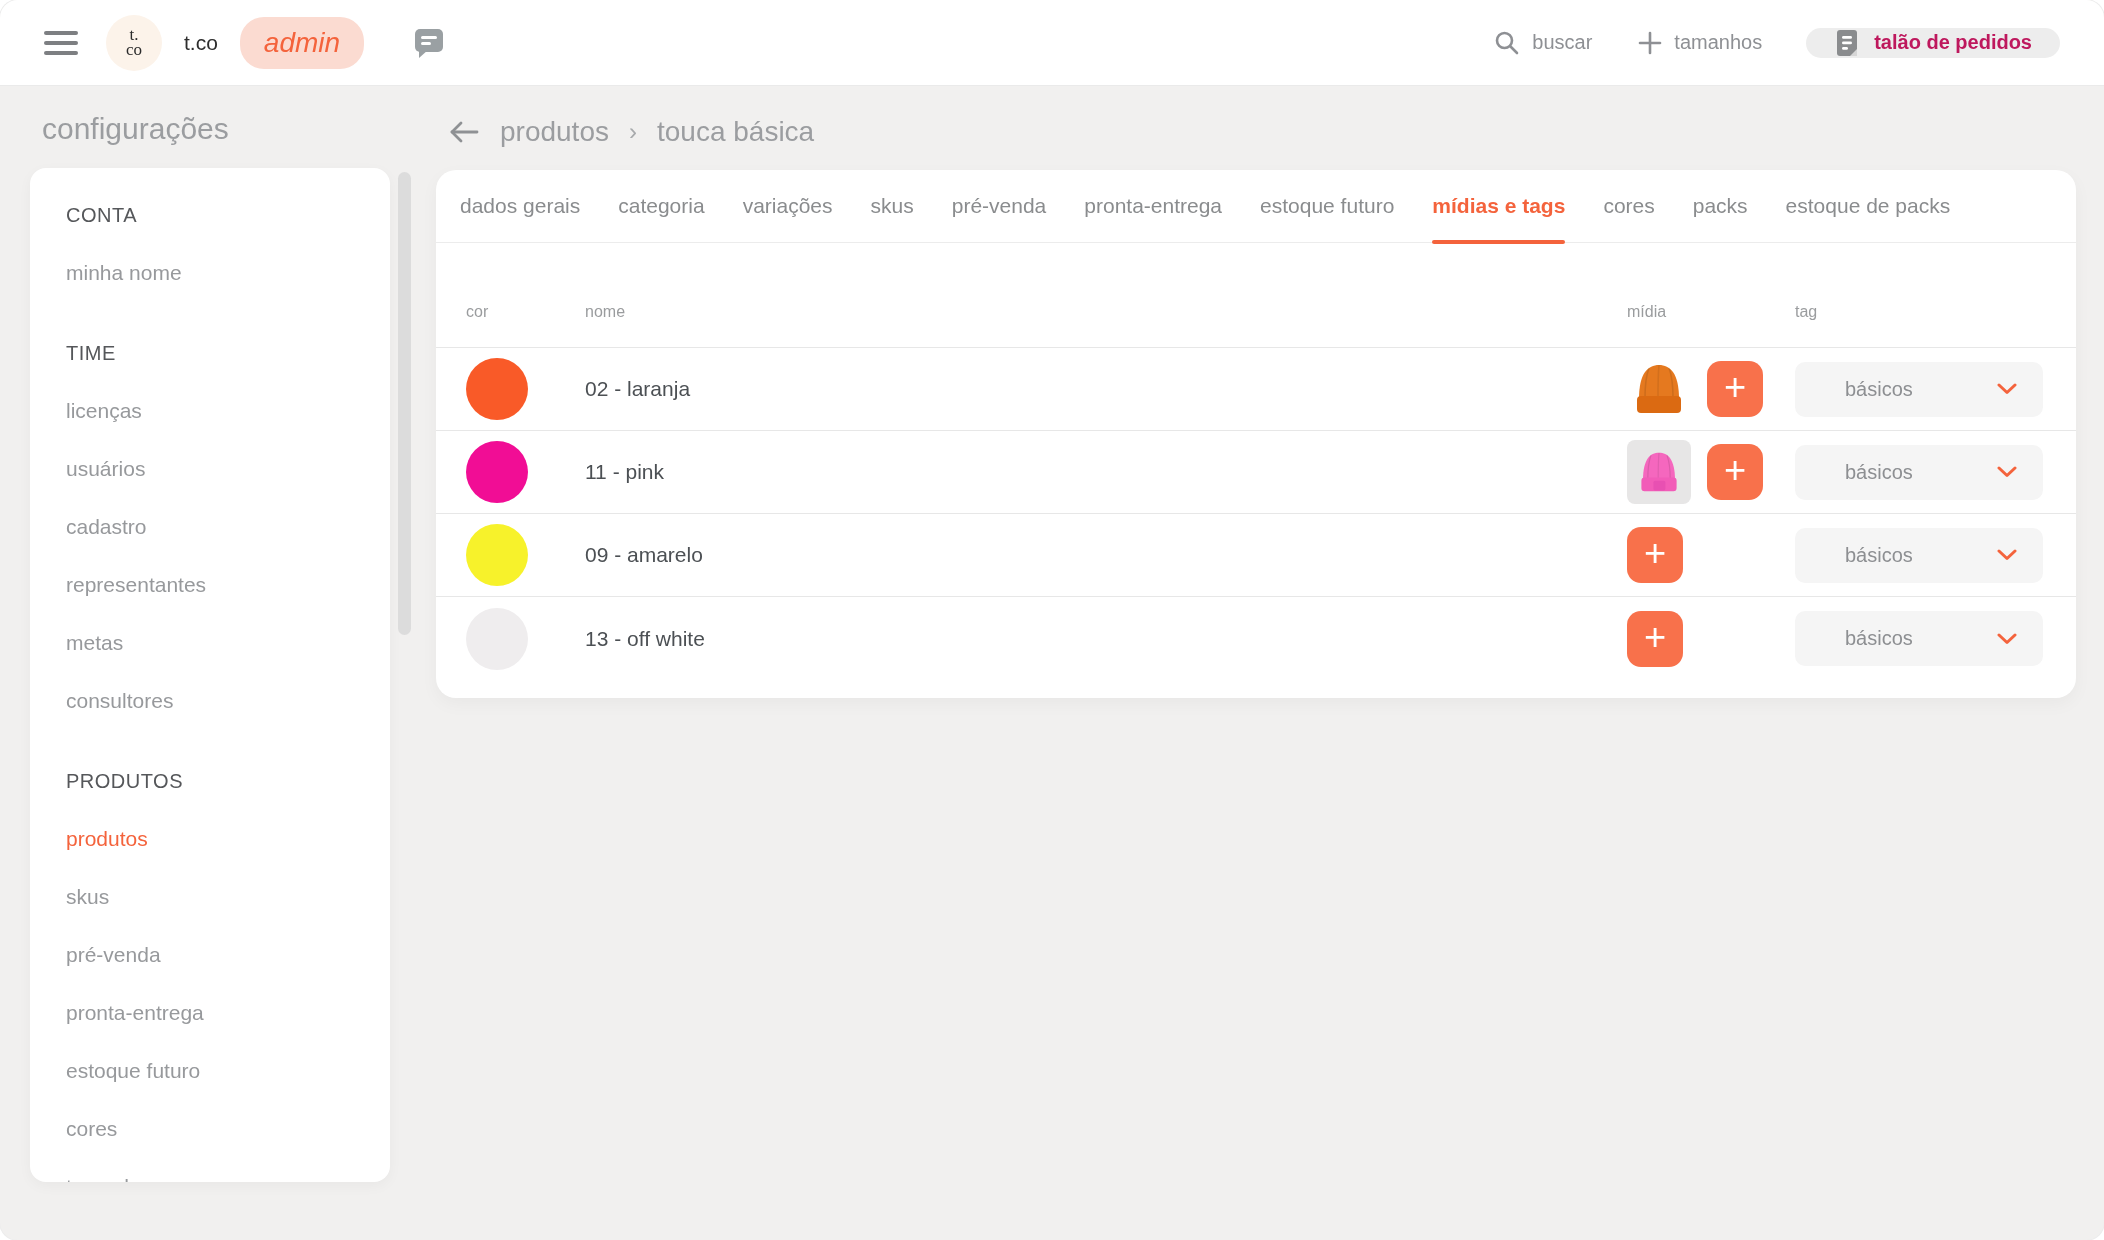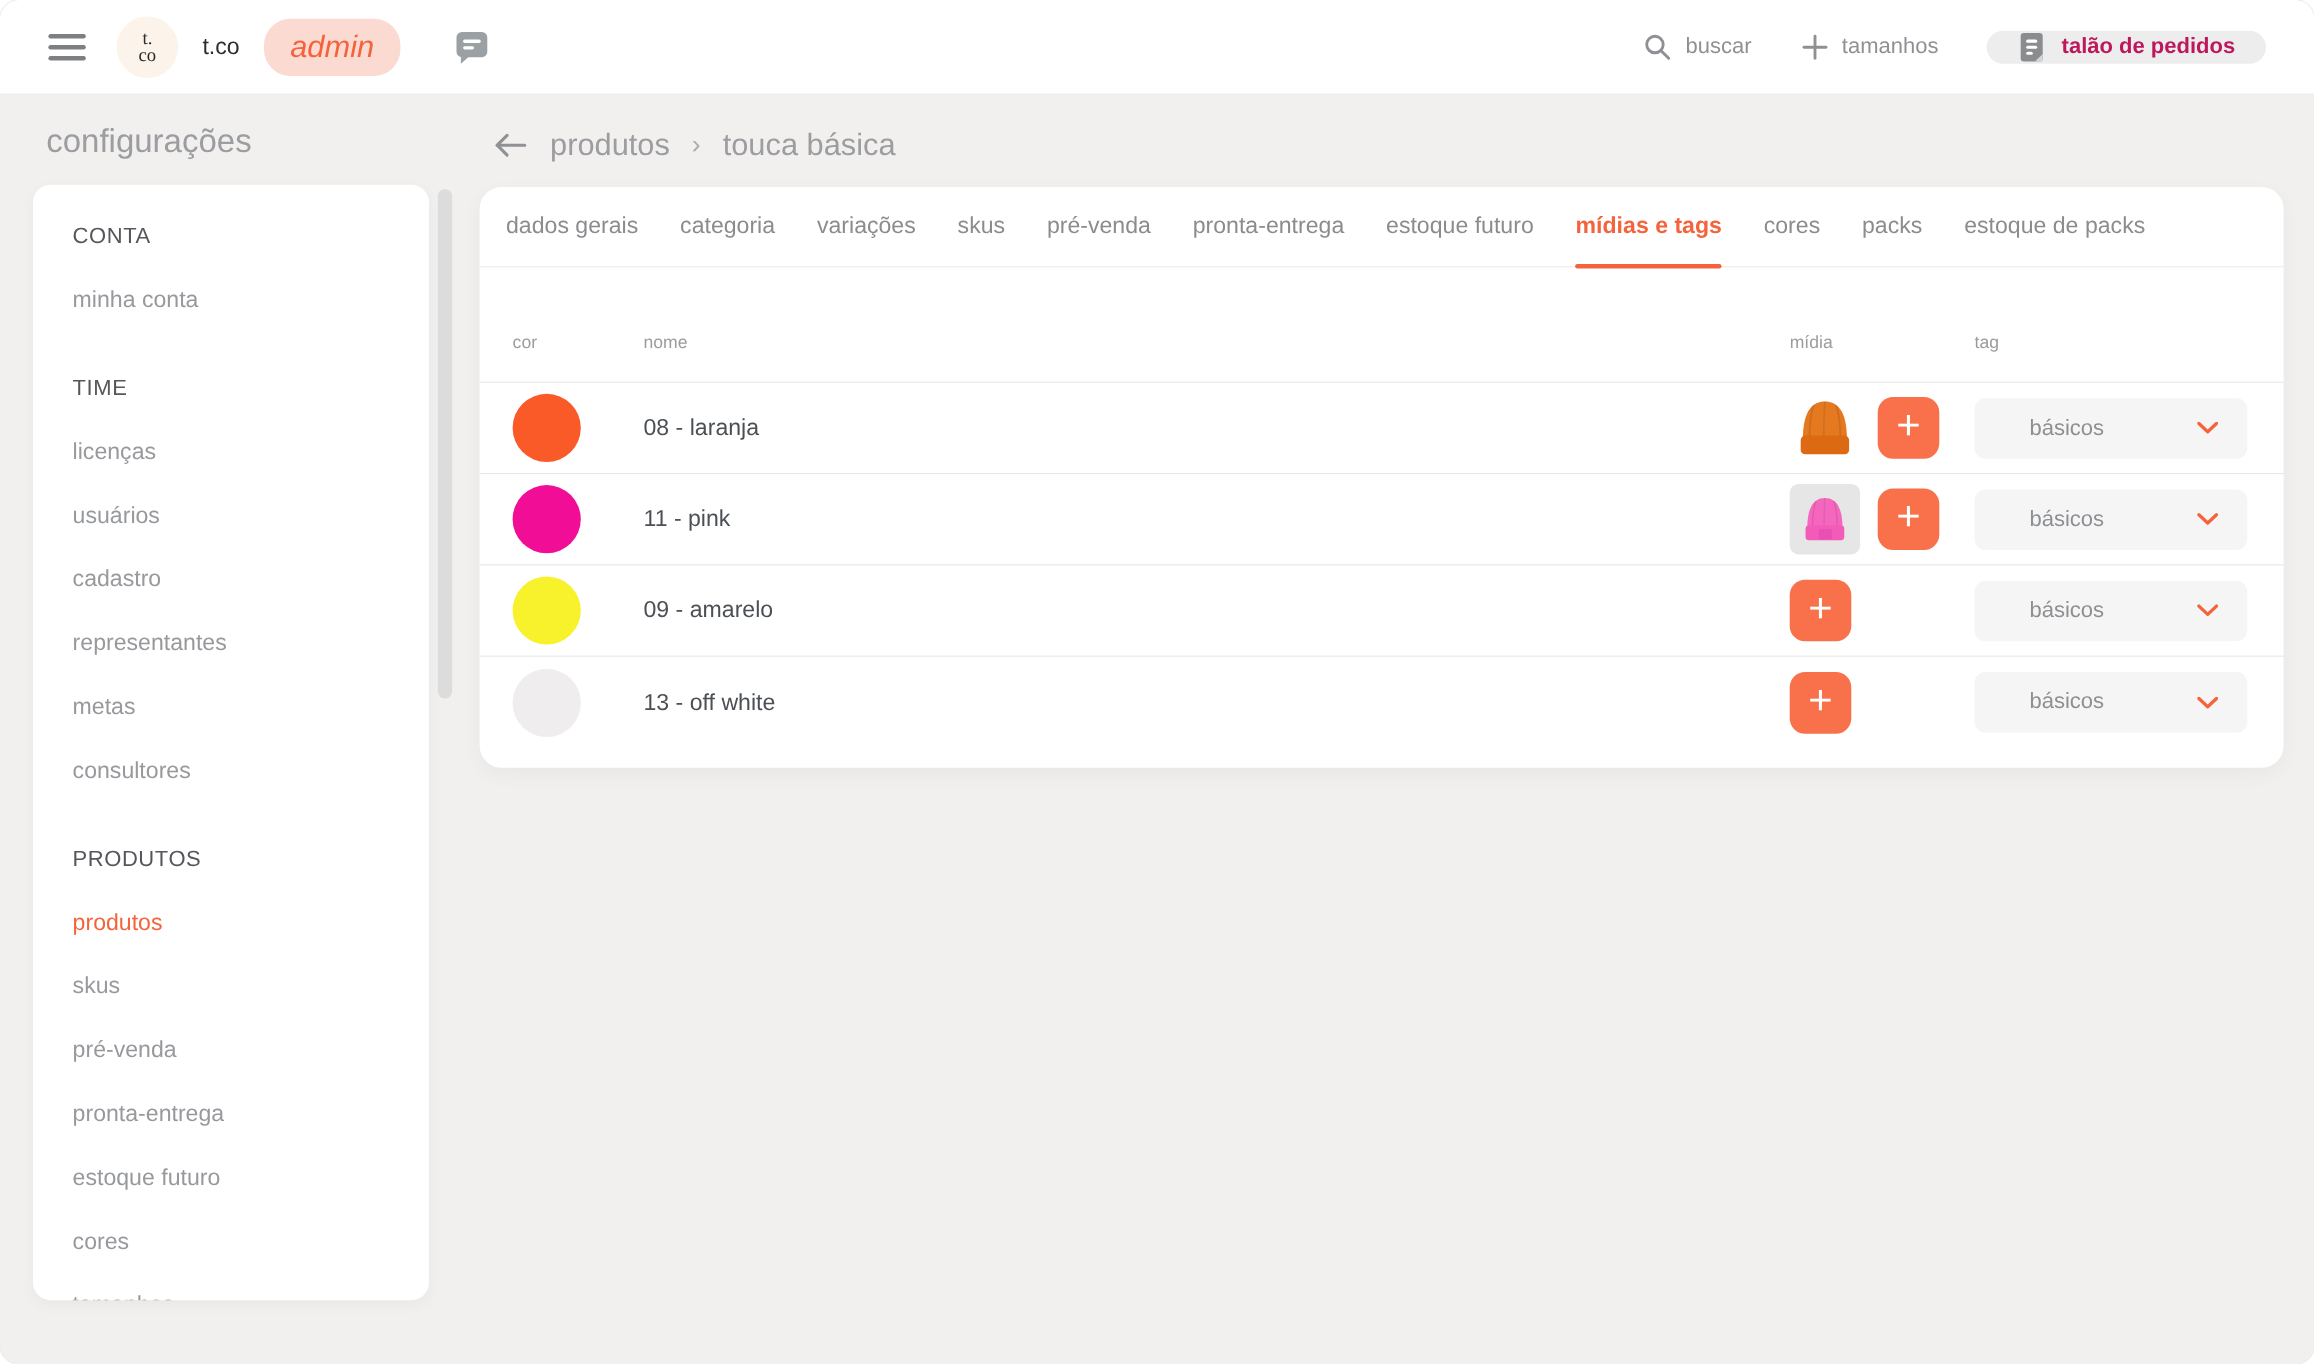--- a/index.html
+++ b/index.html
@@ -149,21 +149,21 @@
       </button>
     </div>
   </header>
 
   <div class="content">
 
     <div class="sidebar-title">configurações</div>
     <nav class="sidebar-card">
       <ul>
           <li class="nav-header">CONTA</li>
-          <li class="nav-item">minha conta</li>
+          <li class="nav-item">minha nome</li>
           <li class="nav-header gap">TIME</li>
           <li class="nav-item">licenças</li>
           <li class="nav-item">usuários</li>
           <li class="nav-item">cadastro</li>
           <li class="nav-item">representantes</li>
           <li class="nav-item">metas</li>
           <li class="nav-item">consultores</li>
           <li class="nav-header gap">PRODUTOS</li>
           <li class="nav-item active">produtos</li>
           <li class="nav-item">skus</li>
@@ -208,21 +208,21 @@
         <div>nome</div>
         <div>mídia</div>
         <div>tag</div>
       </div>
 
       <div id="table-body">
           <div class="trow">
             <div>
               <div class="swatch" style="background: rgb(249, 90, 40);"></div>
             </div>
-            <div class="cell-name">08 - laranja</div>
+            <div class="cell-name">02 - laranja</div>
             <div class="cell-media">
               <div class="thumb" style="background: rgb(255, 255, 255);">
                 <svg width="60" height="60" viewBox="0 0 60 60">
     <path d="M10 40 C10 14 19 6 30 6 C41 6 50 14 50 40 Z" fill="#E5791F"></path>
     <path d="M20 9 C17 17 16 26 16 39" stroke="rgba(0,0,0,0.10)" stroke-width="1.6" fill="none"></path>
     <path d="M30 6 C29 16 29 27 29 39" stroke="rgba(0,0,0,0.08)" stroke-width="1.6" fill="none"></path>
     <path d="M40 9 C43 17 44 26 44 39" stroke="rgba(0,0,0,0.10)" stroke-width="1.6" fill="none"></path>
     <rect x="8" y="37" width="44" height="17" rx="4" fill="#DB6A12"></rect>
 
   </svg>

